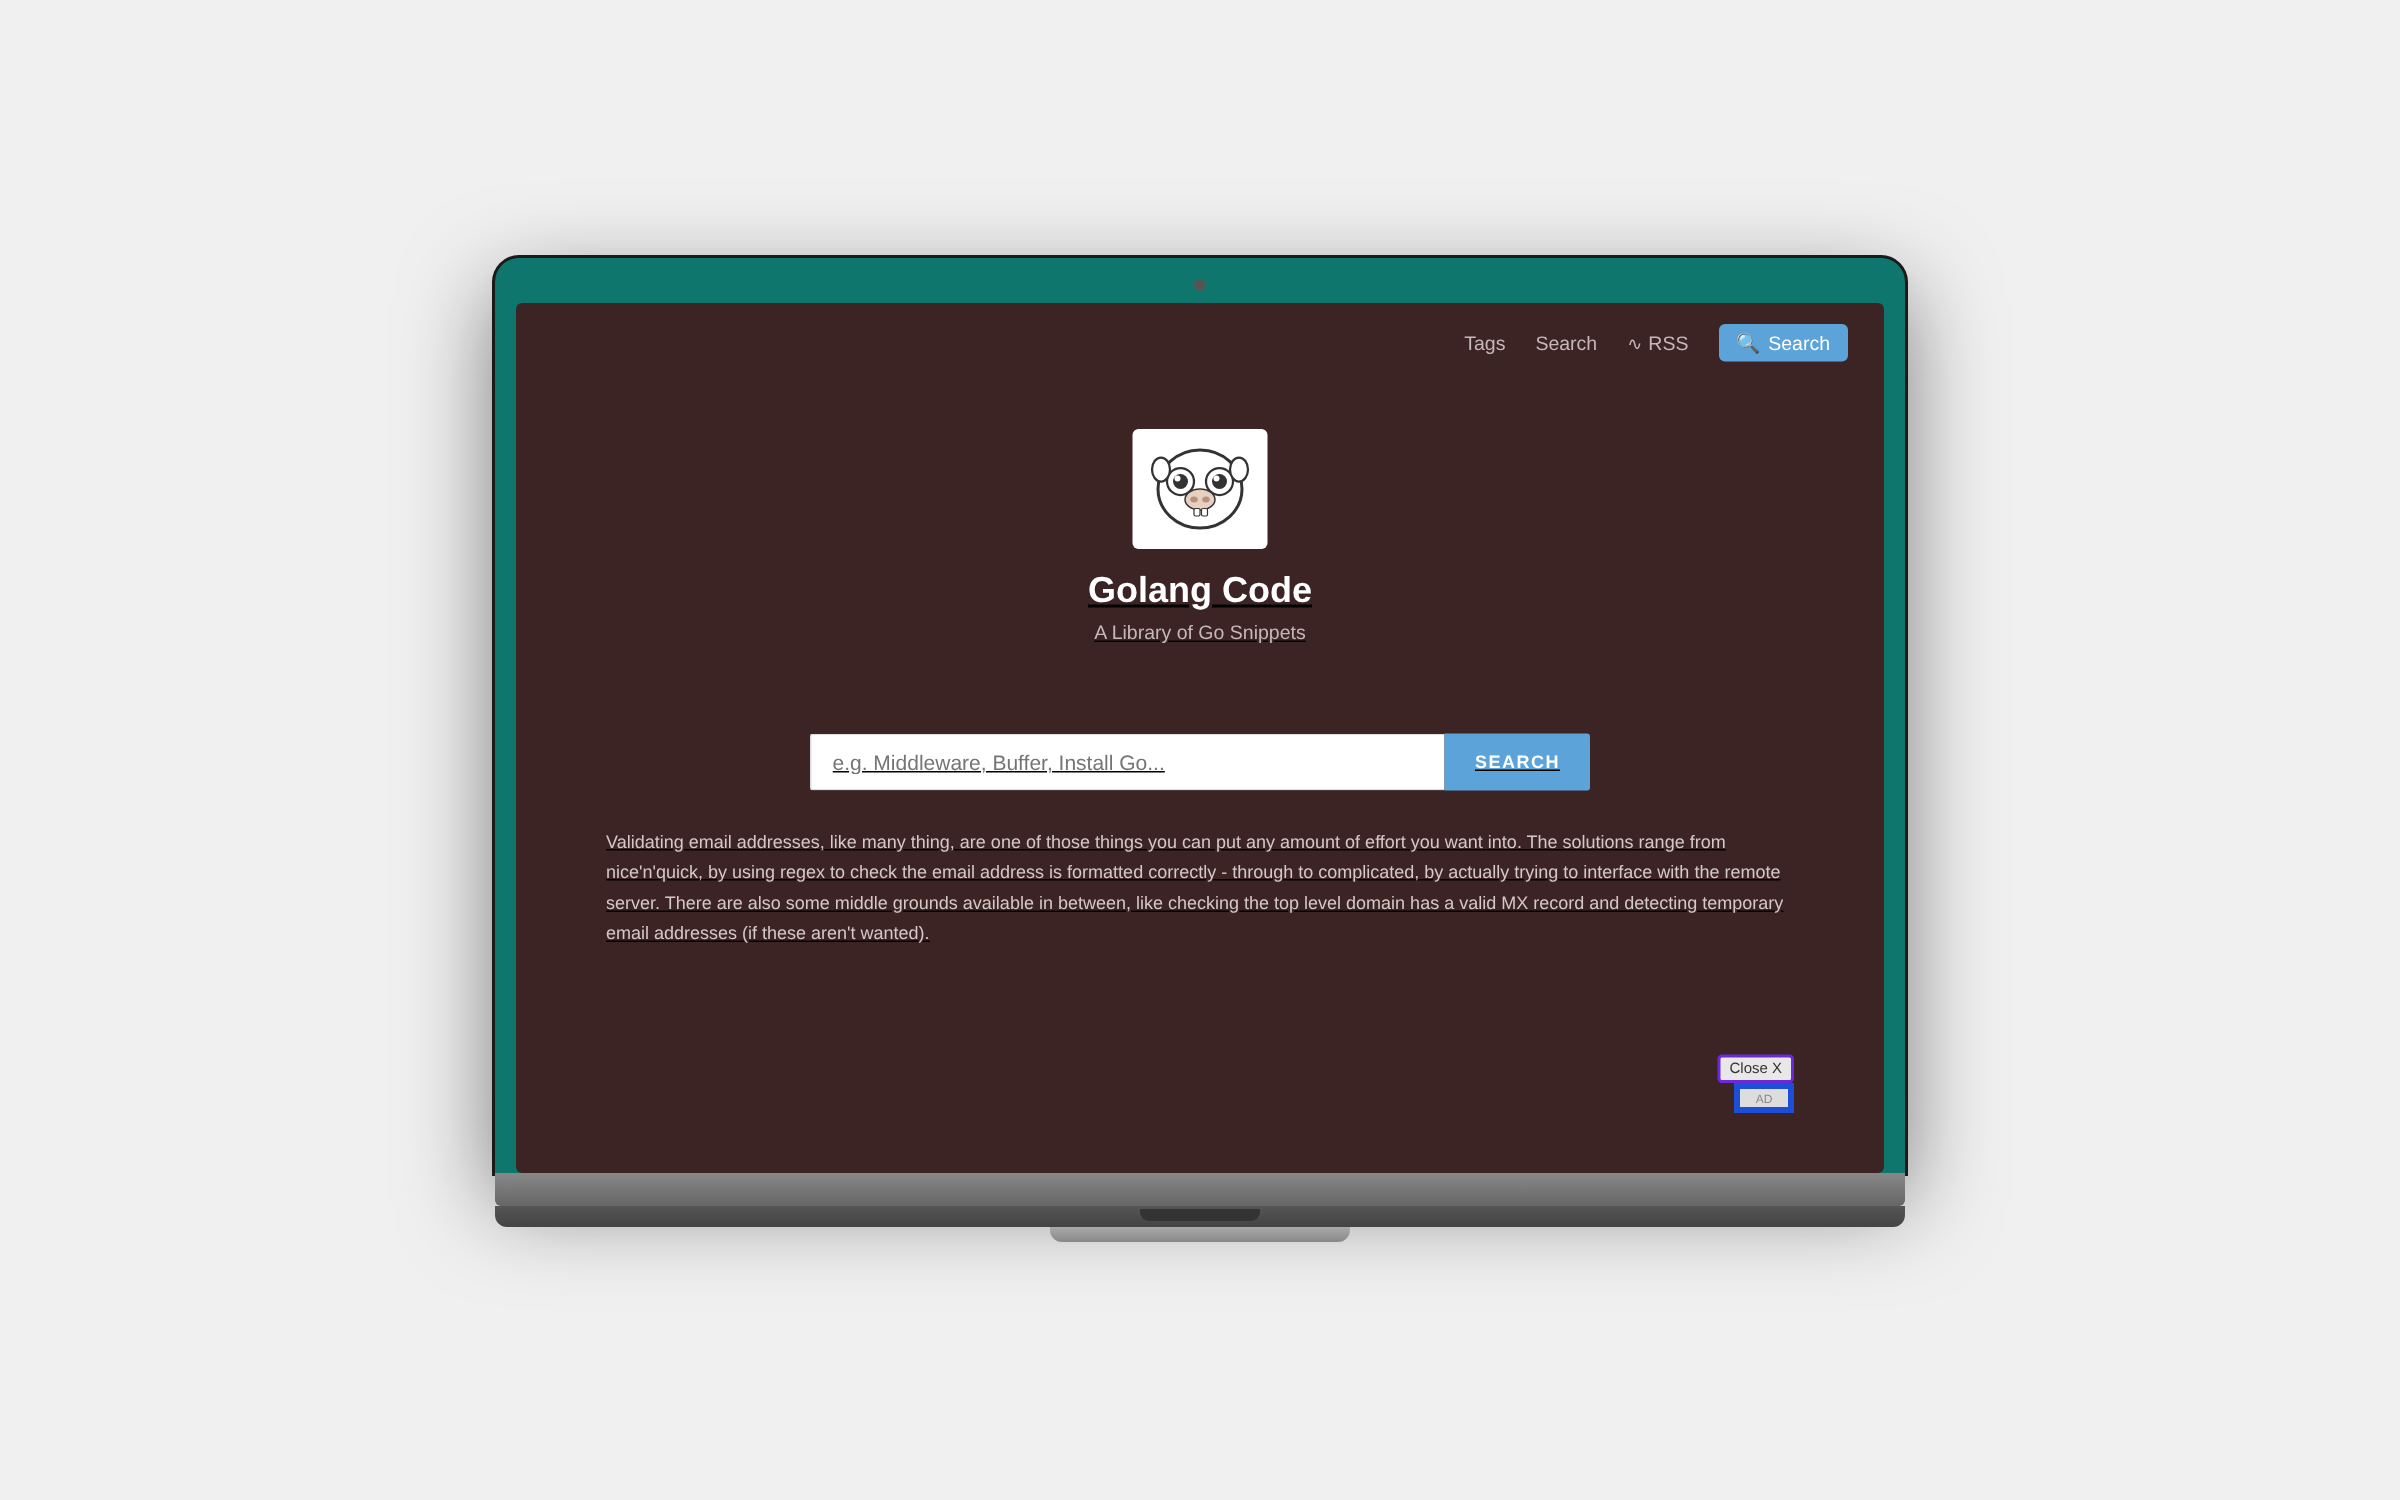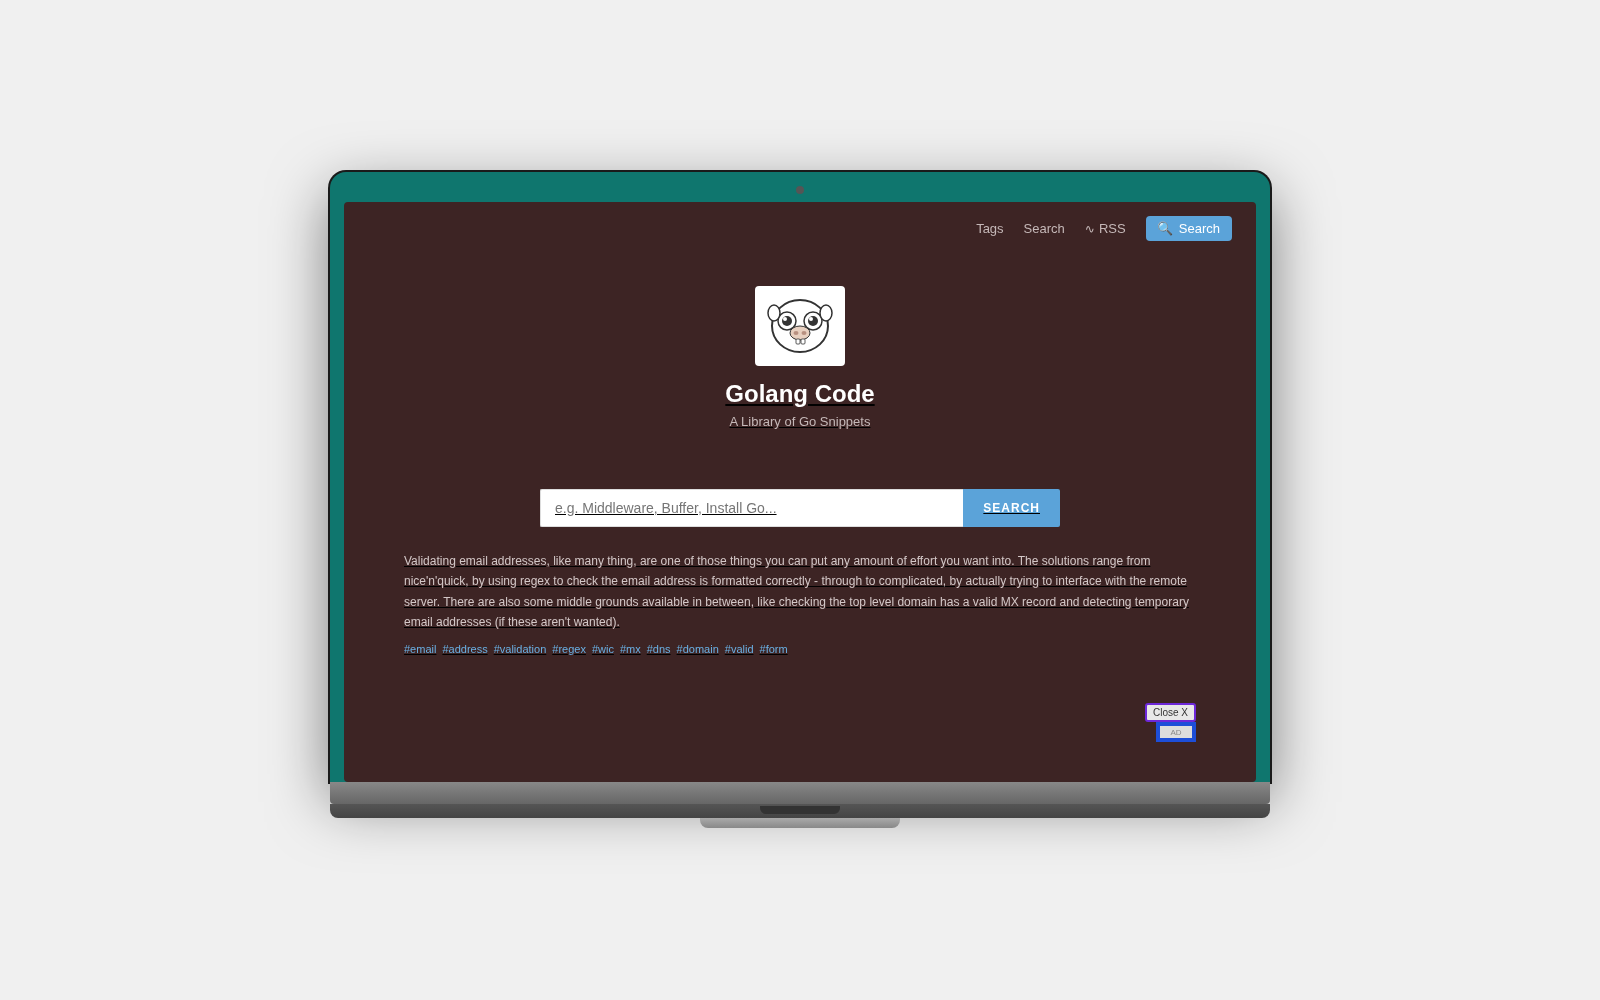--- a/index.html
+++ b/index.html
@@ -313,32 +313,20 @@
 
       <div class="search-section">
         <div class="search-bar">
           <input class="search-input" type="text" placeholder="e.g. Middleware, Buffer, Install Go..." style="">
           <button class="search-button">SEARCH</button>
         </div>
       </div>
 
       <div class="content-section">
         <p class="article-body">Validating email addresses, like many thing, are one of those things you can put any amount of effort you want into. The solutions range from nice'n'quick, by using regex to check the email address is formatted correctly - through to complicated, by actually trying to interface with the remote server. There are also some middle grounds available in between, like checking the top level domain has a valid MX record and detecting temporary email addresses (if these aren't wanted).</p>
-        <div class="article-tags">
-        <span class="tag">#email</span>
-            <span class="tag">#address</span>
-            <span class="tag">#validation</span>
-            <span class="tag">#regex</span>
-            <span class="tag">#wic</span>
-            <span class="tag">#mx</span>
-            <span class="tag">#dns</span>
-            <span class="tag">#domain</span>
-            <span class="tag">#valid</span>
-            <span class="tag">#form</span>
-          </div>
       </div>
 
       <div class="close-x-popup">Close X</div>
       <div class="ad-placeholder">AD</div>
 
     </div>
   </div>
   <div class="laptop-base"></div>
   <div class="laptop-bottom">
     <div class="laptop-notch"></div>

